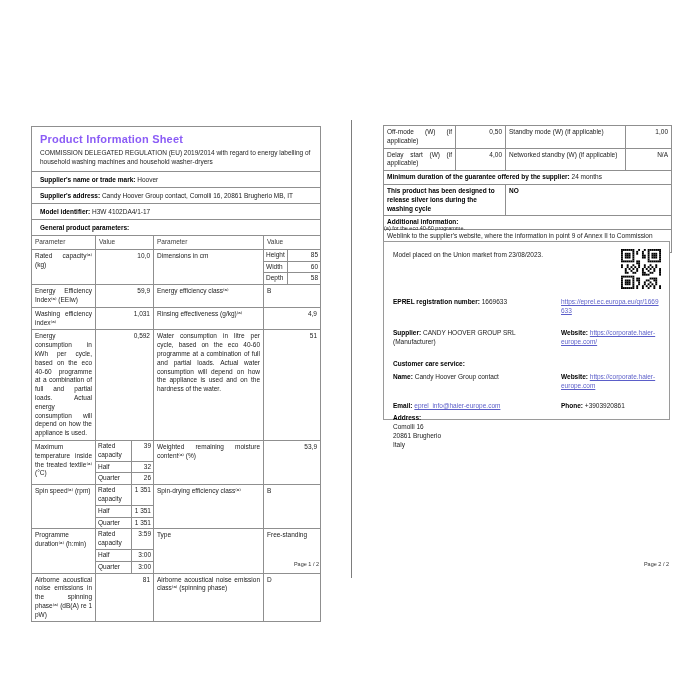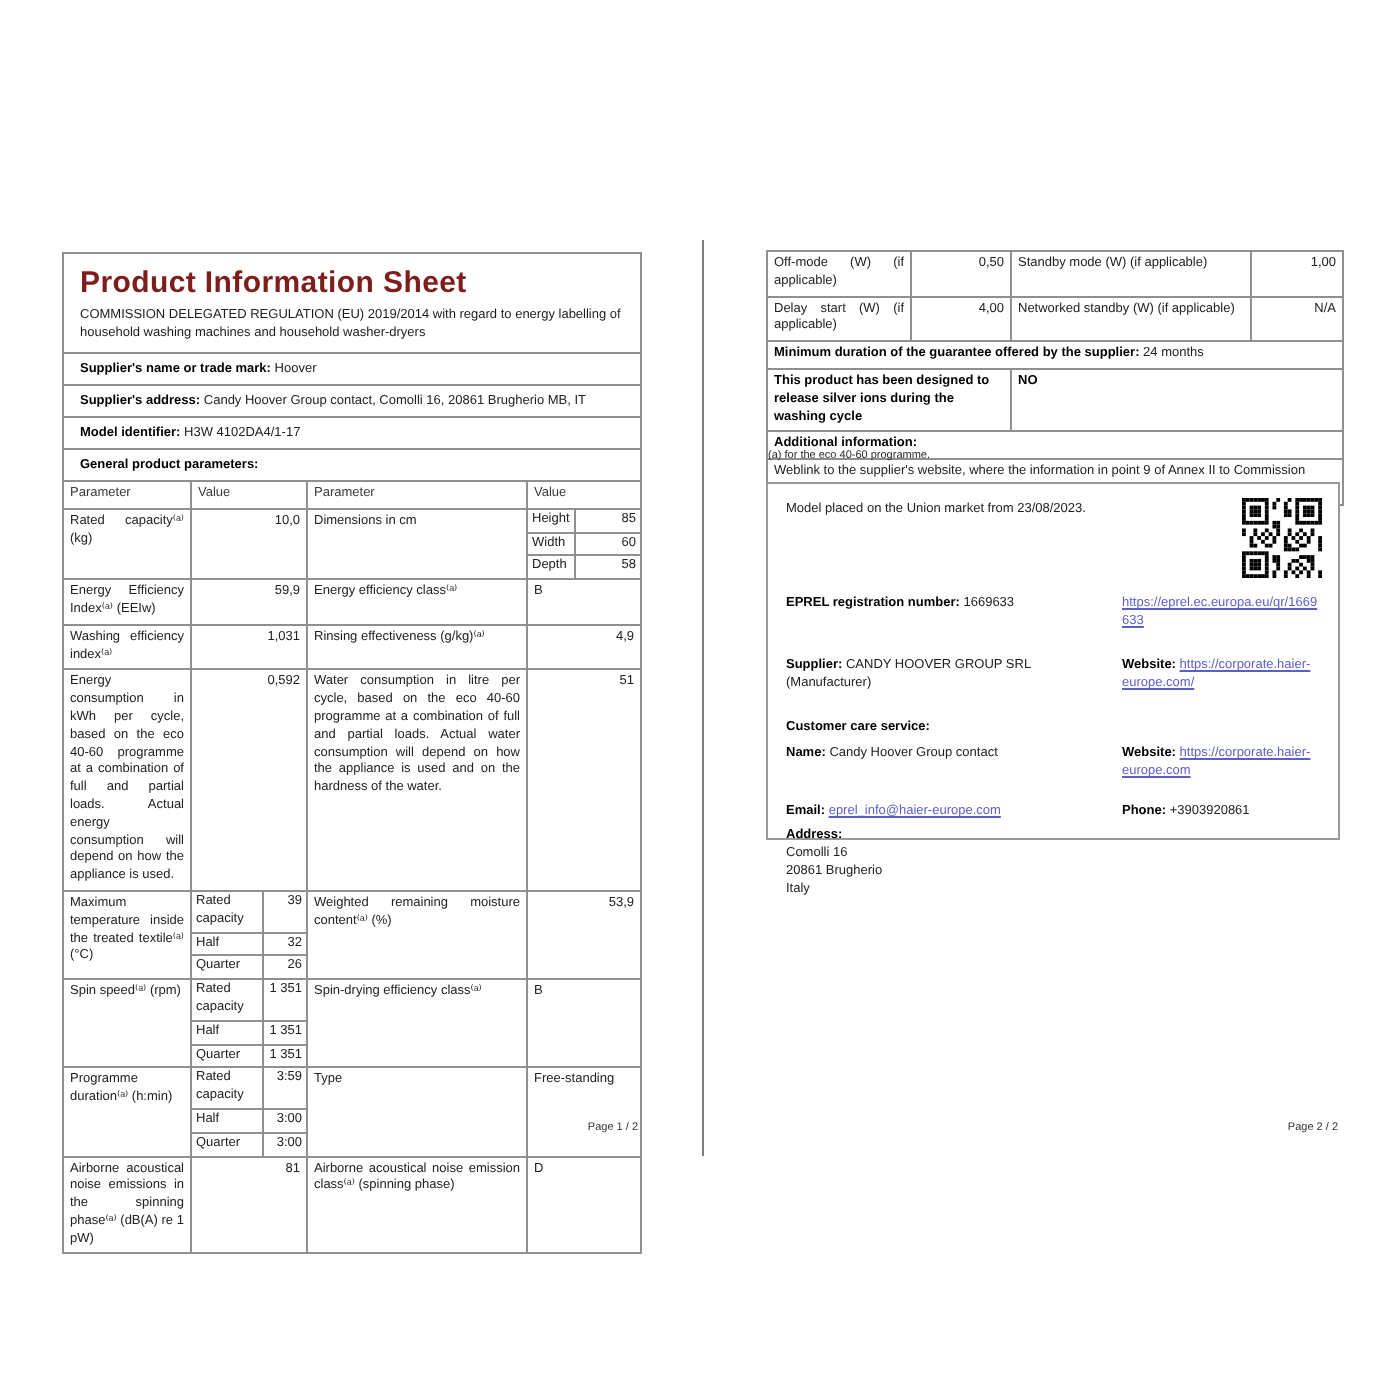--- a/index.html
+++ b/index.html
@@ -6,21 +6,21 @@
   body{
     width:700px;height:700px;position:relative;background:#ffffff;
     font-family:"Liberation Sans","DejaVu Sans",sans-serif;color:#212121;
     -webkit-font-smoothing:antialiased;
   }
   .page-divider{position:absolute;left:351px;top:120px;width:1px;height:458px;background:#7d7d7d;}
 
   
   .p1{position:absolute;left:31px;top:126px;width:288px;border:1px solid #8f8f8f;background:#fff;}
   .p1 .hdr-block{border-bottom:1px solid #8f8f8f;}
-  .doc-title{font-size:15px;font-weight:bold;color:#7f1d1d;padding:6px 8px 3px 8px;letter-spacing:.2px;}
+  .doc-title{font-size:11px;font-weight:bold;color:#8b5cf6;padding:6px 8px 3px 8px;letter-spacing:.2px;}
   .regulation{font-size:6.5px;line-height:9px;padding:0 8px 5px 8px;color:#1d1d1d;}
   .kvrow{font-size:6.5px;line-height:9px;padding:3px 8px;border-bottom:1px solid #8f8f8f;white-space:nowrap;overflow:hidden;}
   .b{font-weight:bold;color:#000;}
   .trow{display:flex;border-bottom:1px solid #8f8f8f;align-items:stretch;}
   .trow:last-child{border-bottom:none;}
   .cell{box-sizing:border-box;font-size:6.5px;line-height:8.8px;padding:2px 3px;}
   .c1{width:64px;border-right:1px solid #8f8f8f;text-align:justify;}
   .c2{width:58px;border-right:1px solid #8f8f8f;text-align:right;}
   .c3{width:110px;border-right:1px solid #8f8f8f;text-align:justify;}
   .c4{width:56px;text-align:right;}

